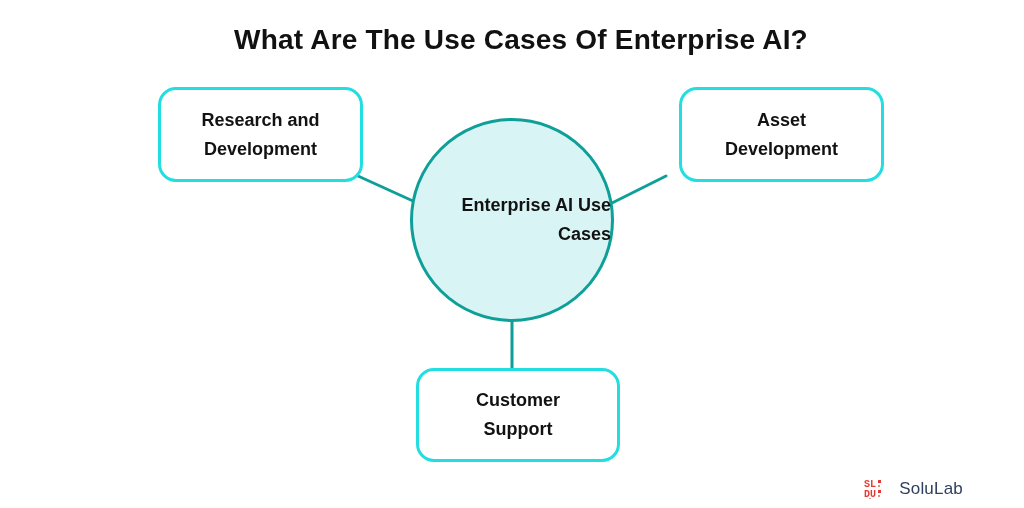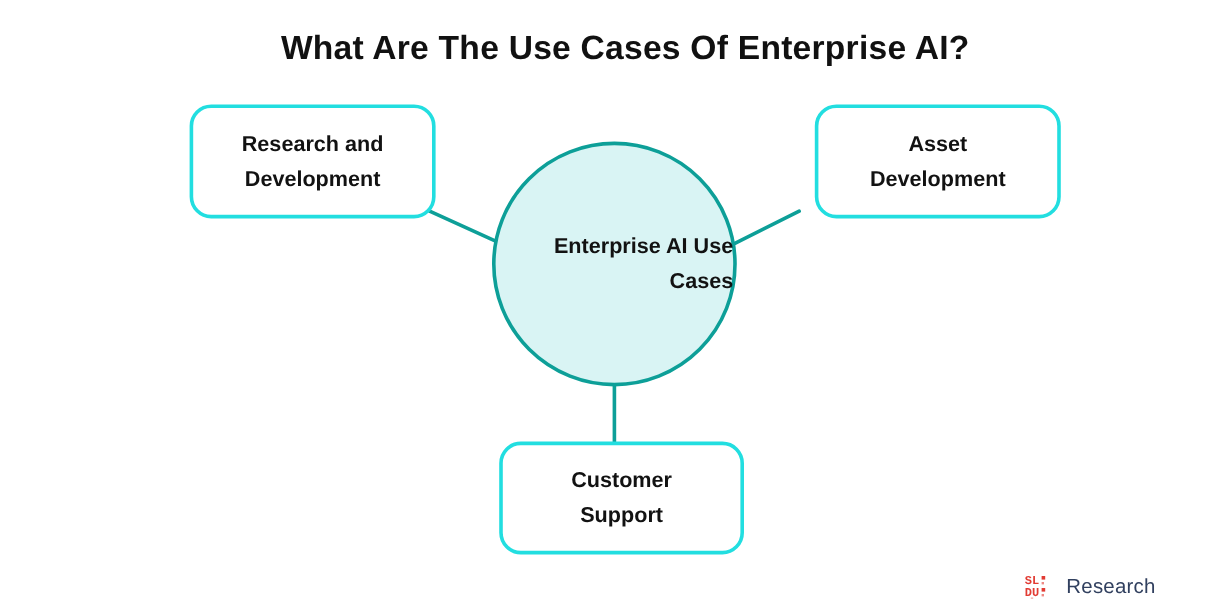--- a/index.html
+++ b/index.html
@@ -142,16 +142,16 @@
   <div class="logo">
     <svg class="logo-mark-svg" width="19" height="20" viewBox="0 0 19 20" xmlns="http://www.w3.org/2000/svg" aria-hidden="true">
       <text x="0" y="8" font-size="10">SL</text>
       <text x="0" y="18" font-size="10">DU</text>
       <rect x="14" y="1" width="3" height="3"></rect>
       <rect class="lt" x="14" y="6" width="2" height="2"></rect>
       <rect x="14" y="11" width="3" height="3"></rect>
       <rect class="lt" x="14" y="16" width="2" height="2"></rect>
       <rect class="lt" x="5" y="19" width="2" height="1"></rect>
     </svg>
-    <span class="logo-text">Research</span>
+    <span class="logo-text">SoluLab</span>
   </div>
 
 </div>
 
 </body></html>

